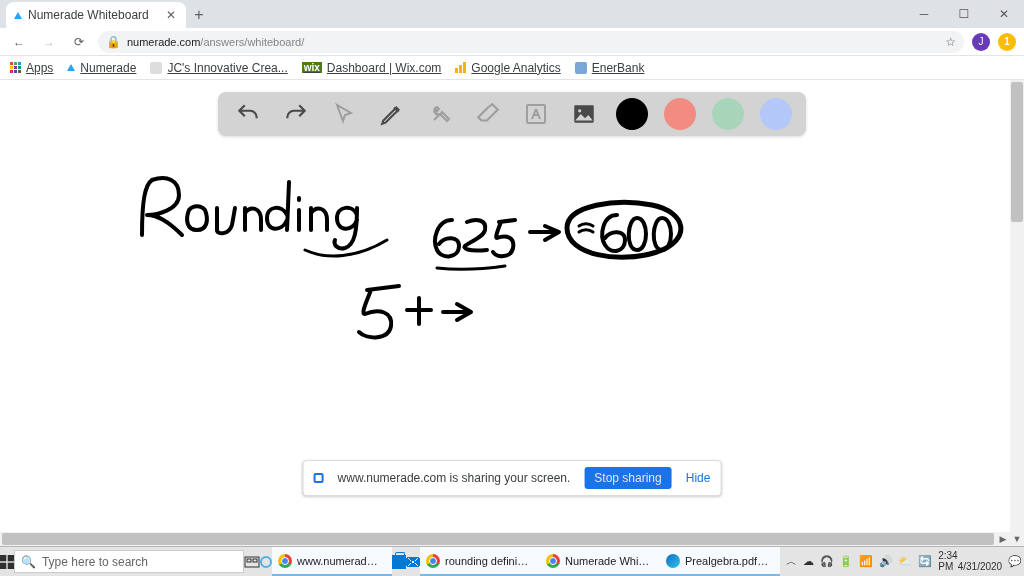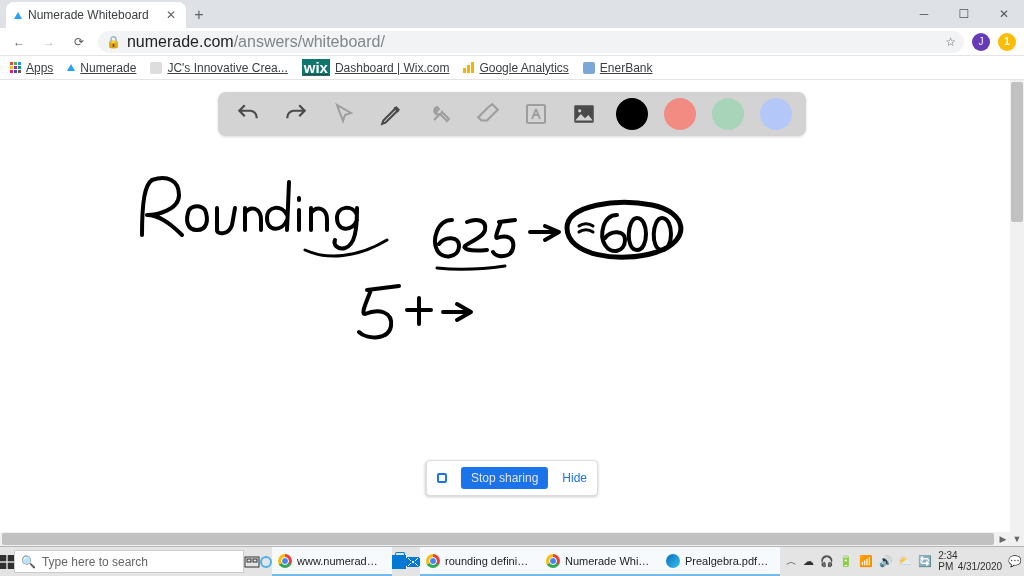--- a/index.html
+++ b/index.html
@@ -17,21 +17,21 @@
   .tab-title { color: #3c4043; font-size: 12px; flex: 1; white-space: nowrap; overflow: hidden; }
   .tab-close { font-size: 12px; color: #5f6368; cursor: pointer; }
   .new-tab { width: 26px; height: 26px; display: flex; align-items: center; justify-content: center; color:#5f6368; font-size:16px; }
   .win-controls { margin-left: auto; display: flex; }
   .win-btn { width: 40px; height: 28px; display:flex; align-items:center; justify-content:center; color:#555; font-size:12px;}
 
   .addr-row { height: 28px; background:#fff; display:flex; align-items:center; gap:8px; padding:0 8px; border-bottom:1px solid #e4e4e4;}
   .nav-btn { width:22px; height:22px; display:flex;align-items:center;justify-content:center; color:#5f6368; border-radius:50%; }
   .nav-btn.fwd { color:#bdbdbd; }
   .omnibox { flex:1; height:22px; background:#f1f3f4; border-radius:11px; display:flex; align-items:center; padding:0 8px; gap:6px; color:#5f6368;}
-  .omnibox .url { color:#202124; font-size:16px; }
+  .omnibox .url { color:#202124; font-size:11px; }
   .omnibox .url .grey { color:#80868b; }
   .star { color:#5f6368; }
   .profile-dot { width:18px;height:18px;border-radius:50%;background:#673ab7;color:#fff;display:flex;align-items:center;justify-content:center;font-size:10px;}
   .menu-dot { width:18px;height:18px;border-radius:50%;background:#fbbc04;color:#fff;display:flex;align-items:center;justify-content:center;font-size:10px;font-weight:bold;}
 
   .bookmarks { height:24px; background:#fff; border-bottom:1px solid #e4e4e4; display:flex; align-items:center; gap:14px; padding:0 10px;}
   .bk { display:flex; align-items:center; gap:5px; color:#3c4043; font-size:12px;text-decoration:underline; }
   .apps-ico { display:grid; grid-template-columns:repeat(3,3px); grid-template-rows:repeat(3,3px); gap:1px;}
   .apps-ico span{background:#f44336;width:3px;height:3px;}
   .apps-ico span:nth-child(2){background:#4caf50}
@@ -144,21 +144,21 @@
   </div>
   <div class="bk">
     <span class="tiny-tri"></span>
     <span>Numerade</span>
   </div>
   <div class="bk">
     <span style="width:12px;height:12px;background:#ddd;border-radius:2px"></span>
     <span>JC's Innovative Crea...</span>
   </div>
   <div class="bk">
-    <span style="font-size:15px;font-weight:bold;background:#0f766e;color:#fff;padding:0 2px">wix</span>
+    <span style="font-size:10px;font-weight:bold;background:#4d7c0f;color:#fff;padding:0 2px">wix</span>
     <span>Dashboard | Wix.com</span>
   </div>
   <div class="bk">
     <span style="display:inline-flex;gap:1px;align-items:flex-end">
       <span style="width:3px;height:5px;background:#f4b400"></span>
         <span style="width:3px;height:8px;background:#f4b400"></span>
         <span style="width:3px;height:11px;background:#f4b400"></span>
     </span>
     <span>Google Analytics</span>
   </div>
@@ -247,20 +247,21 @@
       <path d="M655 138 C645 138,643 170,655 170 C667 170,667 138,655 138 Z"></path>
 
       <path d="M360 210 L392 206 M364 210 C358 225,354 234,358 234 C372 228,386 232,384 246 C382 260,360 260,352 252"></path>
       <path d="M400 230 L424 230 M412 218 L412 244"></path>
       <path d="M436 232 L460 232 M450 224 L464 232 L450 240"></path>
     </g>
   </svg>
 
   <div class="share-banner">
     <span class="pulse"></span>
+    <span>www.numerade.com is sharing your screen.</span>
     <span class="stop">Stop sharing</span>
     <span class="hide">Hide</span>
   </div>
 
   <div class="scroll-v">
     <div class="scroll-arrow" style="top:0">▲</div>
     <div class="scroll-v-thumb"></div>
     <div class="scroll-arrow" style="bottom:0">▼</div>
   </div>
   <div class="scroll-h">

